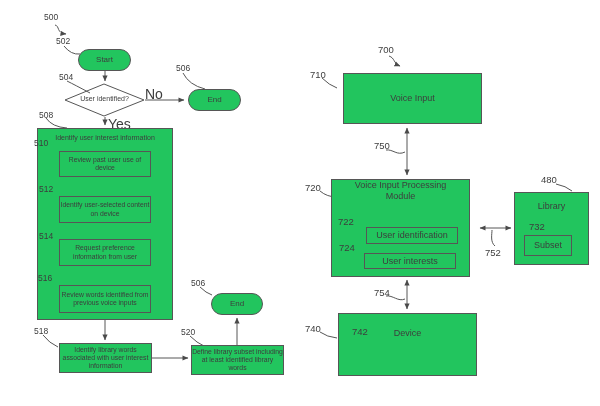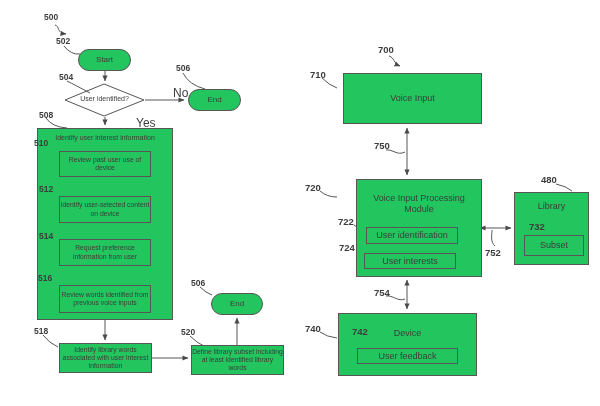--- a/index.html
+++ b/index.html
@@ -11,23 +11,23 @@
   .box {
     position:absolute; box-sizing:border-box; border:1px solid #565656;
     background:#22c55e; color:#3d3d3d;
     display:flex; align-items:center; justify-content:center;
     text-align:center; font-size:6.8px; line-height:1.22;
   }
   .oval { border-radius:12px; font-size:8px; }
   .outer { align-items:flex-start; }
   .outer .title { width:100%; }
   .rbox { font-size:9px; }
-  .ref { position:absolute; font-size:8.5px; color:#3d3d3d; white-space:nowrap;font-weight:bold; }
+  .ref { position:absolute; font-size:8.5px; color:#3d3d3d; white-space:nowrap; }
   .ref-r { font-size:9.5px; }
-  .lbl { position:absolute; font-size:12px; color:#3d3d3d; white-space:nowrap;margin-left:28px; }
+  .lbl { position:absolute; font-size:14px; color:#3d3d3d; white-space:nowrap; }
   .dtext { position:absolute; left:62px; top:95px; width:85px; text-align:center;
            font-size:7px; color:#3d3d3d; }
 </style>
 </head>
 <body>
 
 <div id="fig">
 
   <svg id="wires" viewBox="0 0 600 406" xmlns="http://www.w3.org/2000/svg">
     <defs>
@@ -139,21 +139,21 @@
 
   <span class="ref ref-r" style="left:378px;top:44px">700</span>
 
   <div class="box rbox" style="left:343px;top:73px;width:139px;height:51px">
     <span>Voice Input</span>
   </div>
   <span class="ref ref-r" style="left:310px;top:69px">710</span>
 
   <span class="ref ref-r" style="left:374px;top:140px">750</span>
 
-  <div class="box rbox outer" style="left:356px;top:179px;width:126px;height:98px;padding-top:13px">
+  <div class="box rbox outer" style="left:331px;top:179px;width:139px;height:98px;">
     <span class="title" style="max-width:112px;margin:0 auto">Voice Input Processing Module</span>
   </div>
   <span class="ref ref-r" style="left:305px;top:182px">720</span>
 
   <div class="box rbox" style="left:366px;top:227px;width:92px;height:17px">
     <span>User identification</span>
   </div>
   <span class="ref ref-r" style="left:338px;top:216px">722</span>
 
   <div class="box rbox" style="left:364px;top:253px;width:92px;height:16px">
@@ -161,30 +161,27 @@
   </div>
   <span class="ref ref-r" style="left:339px;top:242px">724</span>
 
   <span class="ref ref-r" style="left:485px;top:247px">752</span>
 
   <div class="box rbox outer" style="left:514px;top:192px;width:75px;height:73px;padding-top:8px">
     <span class="title">Library</span>
   </div>
   <span class="ref ref-r" style="left:541px;top:174px">480</span>
 
-  <div class="box rbox" style="left:524px;top:235px;width:60px;height:21px">
+  <div class="box rbox" style="left:524px;top:235px;width:48px;height:21px">
     <span>Subset</span>
   </div>
   <span class="ref ref-r" style="left:529px;top:221px">732</span>
 
   <span class="ref ref-r" style="left:374px;top:287px">754</span>
 
   <div class="box rbox outer" style="left:338px;top:313px;width:139px;height:63px;padding-top:14px">
     <span class="title">Device</span>
   </div>
   <span class="ref ref-r" style="left:305px;top:323px">740</span>
 
-  <div class="box rbox" style="left:357px;top:348px;width:101px;height:16px">
-    <span>User feedback</span>
-  </div>
   <span class="ref ref-r" style="left:352px;top:326px">742</span>
 
 </div>
 
 </body></html>

